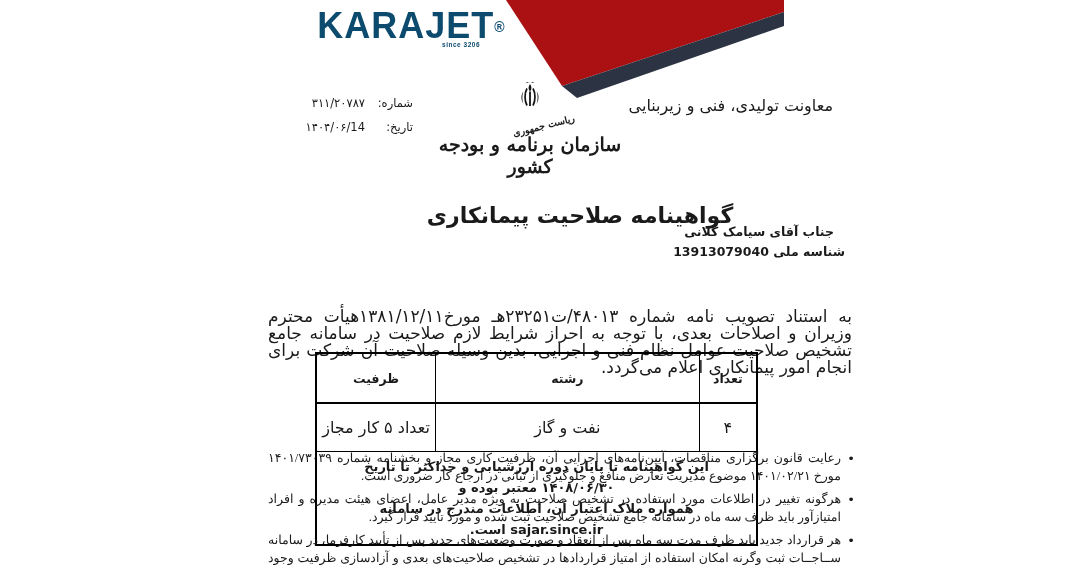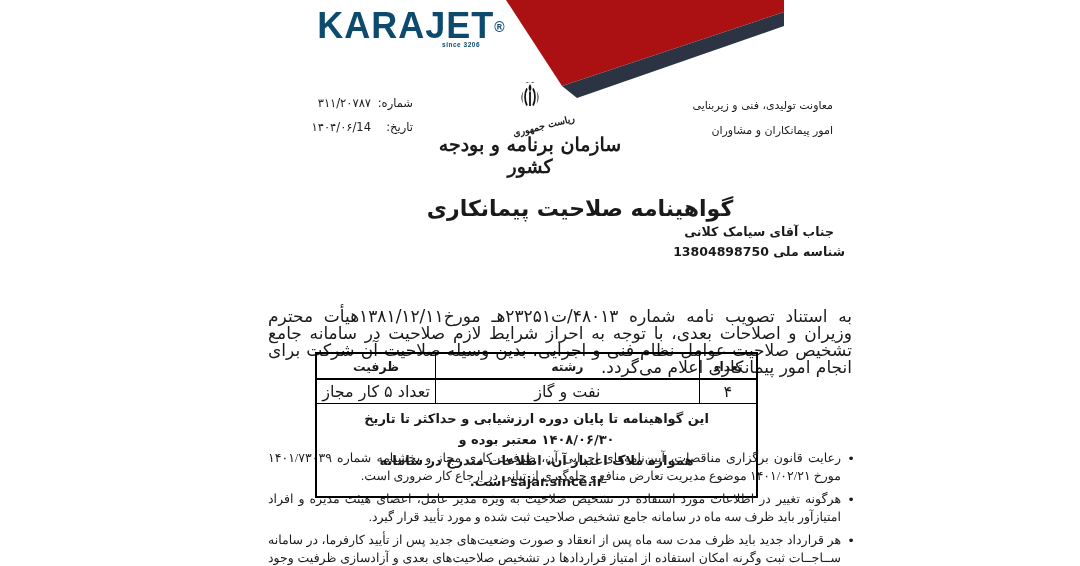--- a/index.html
+++ b/index.html
@@ -14,38 +14,38 @@
     font-family:Liberation Sans, sans-serif;
     color:#0c4a6e;text-align:center;line-height:1;
   }
   .logo .word{font-size:36px;font-weight:bold;letter-spacing:1px;}
   .logo .reg{font-size:14px;font-weight:bold;vertical-align:super;}
   .logo .tagline{display:block;font-size:6.5px;font-weight:bold;text-align:right;padding-right:26px;margin-top:-2px;letter-spacing:.5px;}
   
   .hdr-left{position:absolute;top:96px;right:667px;direction:rtl;font-size:11.5px;}
   .hdr-left .row{display:flex;direction:rtl;align-items:baseline;margin-bottom:10px;}
   .hdr-left .lbl{width:42px;}
-  .hdr-left .val{white-space:nowrap;}
+  .hdr-left .val{margin-right:6px;white-space:nowrap;}
   .hdr-center{position:absolute;top:82px;left:430px;width:200px;text-align:center;direction:rtl;}
   .hdr-center .riyasat{font-size:9.5px;font-family:"DejaVu Serif","Liberation Serif",serif;
     display:inline-block;transform:rotate(-14deg);margin:1px 0 0 28px;font-weight:bold;}
   .hdr-center .org{font-size:19px;font-weight:bold;font-family:"DejaVu Serif","Liberation Serif",serif;margin-top:0px;text-align:center;}
-  .hdr-right{position:absolute;top:93px;right:247px;direction:rtl;text-align:right;font-size:11px;line-height:25px;}
+  .hdr-right{position:absolute;top:93px;right:247px;direction:rtl;text-align:right;font-size:16px;line-height:25px;}
   
-  .doc-title{position:absolute;top:196px;left:290px;width:580px;text-align:center;
+  .doc-title{position:absolute;top:203px;left:290px;width:580px;text-align:center;
     direction:rtl;font-size:22px;font-weight:bold;}
   .addressee{position:absolute;top:222px;right:235px;direction:rtl;text-align:center;
     font-size:12.5px;font-weight:bold;line-height:20px;}
   
   .body-par{position:absolute;top:296px;left:268px;width:584px;direction:rtl;
     text-align:justify;font-size:17px;line-height:17px;margin-top:12px;}
   
   .cert-table{position:absolute;top:352px;left:315px;width:443px;direction:rtl;
     border-collapse:collapse;font-size:12.5px;}
-  .cert-table th,.cert-table td{border:1px solid #000;text-align:center;padding:2px 4px;}
+  .cert-table th,.cert-table td{border:1px solid #000;text-align:center;padding:14px 4px;}
   .cert-table{border:2px solid #000;}
   .cert-table thead th{font-weight:bold;height:20px;border-bottom:2px solid #000;}
   .cert-table tbody td{height:19px;font-size:16px;}
   .cert-table .validity{font-weight:bold;font-size:13px;line-height:21px;padding:4px 14px;}
   
   .bullets{position:absolute;top:450px;left:268px;width:587px;direction:rtl;}
   .bullet{display:flex;direction:rtl;margin-bottom:6px;font-size:12.5px;line-height:17.5px;}
   .bullet .marker{width:14px;flex:none;font-size:13px;line-height:17.5px;}
   .bullet .txt{flex:1;text-align:justify;font-family:Liberation Serif, serif;}
 </style>
@@ -84,28 +84,27 @@
       <path d="M18 6.5 C20.6 11 20.6 19 18 23.5" stroke="#111" stroke-width="1.7" fill="none"></path>
       <path d="M8.5 9 C5.8 12.8 5.8 18.2 8.5 22 C7 19 7 12 8.5 9 Z" fill="#111"></path>
       <path d="M21.5 9 C24.2 12.8 24.2 18.2 21.5 22 C23 19 23 12 21.5 9 Z" fill="#111"></path>
     </svg>
     <div><span class="riyasat">ریاست جمهوری</span></div>
     <div class="org">سازمان برنامه و بودجه کشور</div>
   </div>
 
   <div class="hdr-right">
     <div>معاونت تولیدی، فنی و زیربنایی</div>
-    <div>امور پیمانکاران و مشاوران</div>
   </div>
 
   <div class="doc-title">گواهینامه صلاحیت پیمانکاری</div>
 
   <div class="addressee">
     <div>جناب آقای سیامک کلانی</div>
-    <div>شناسه ملی 13804898750</div>
+    <div>شناسه ملی 13913079040</div>
   </div>
 
   <div class="body-par">به استناد تصویب نامه شماره ۴۸۰۱۳/ت۲۳۲۵۱هـ مورخ۱۳۸۱/۱۲/۱۱هیأت محترم وزیران و اصلاحات بعدی، با توجه به احراز شرایط لازم صلاحیت در سامانه جامع تشخیص صلاحیت عوامل نظام فنی و اجرایی، بدین وسیله صلاحیت آن شرکت برای انجام امور پیمانکاری اعلام می‌گردد.</div>
 
   <table class="cert-table">
     <colgroup>
         <col style="width:58px">
         <col style="width:265px">
         <col style="width:120px">
       </colgroup>

